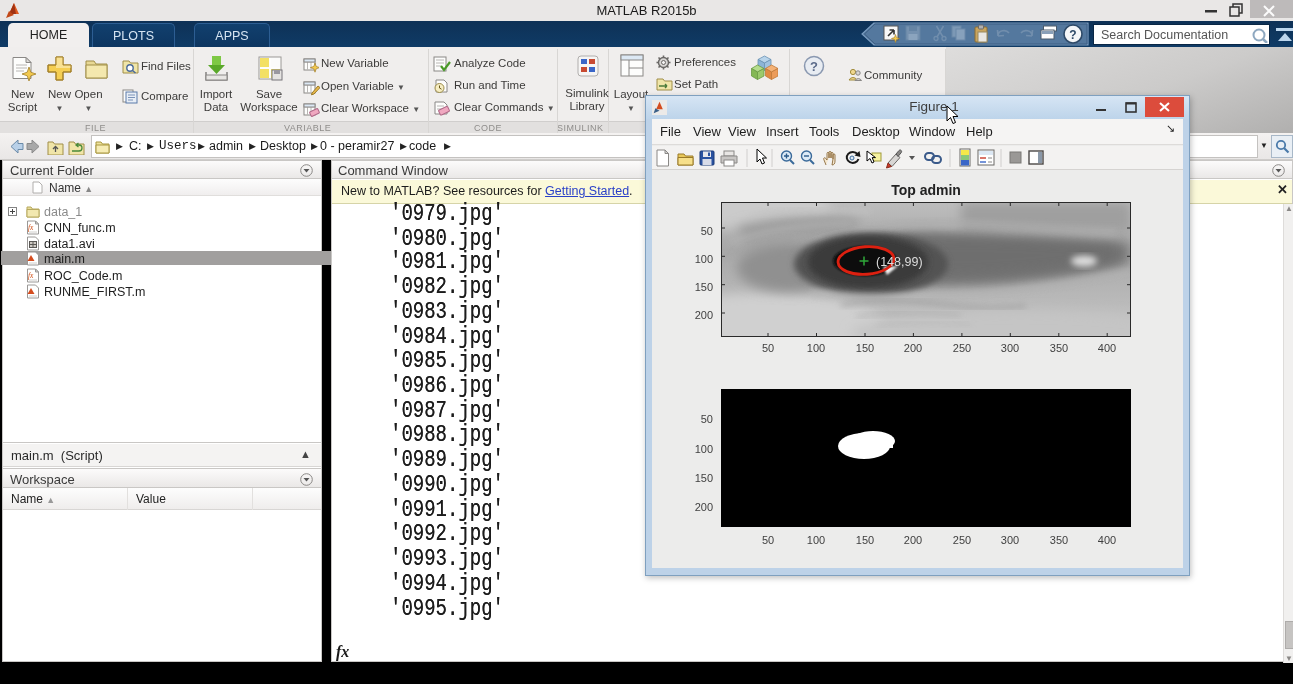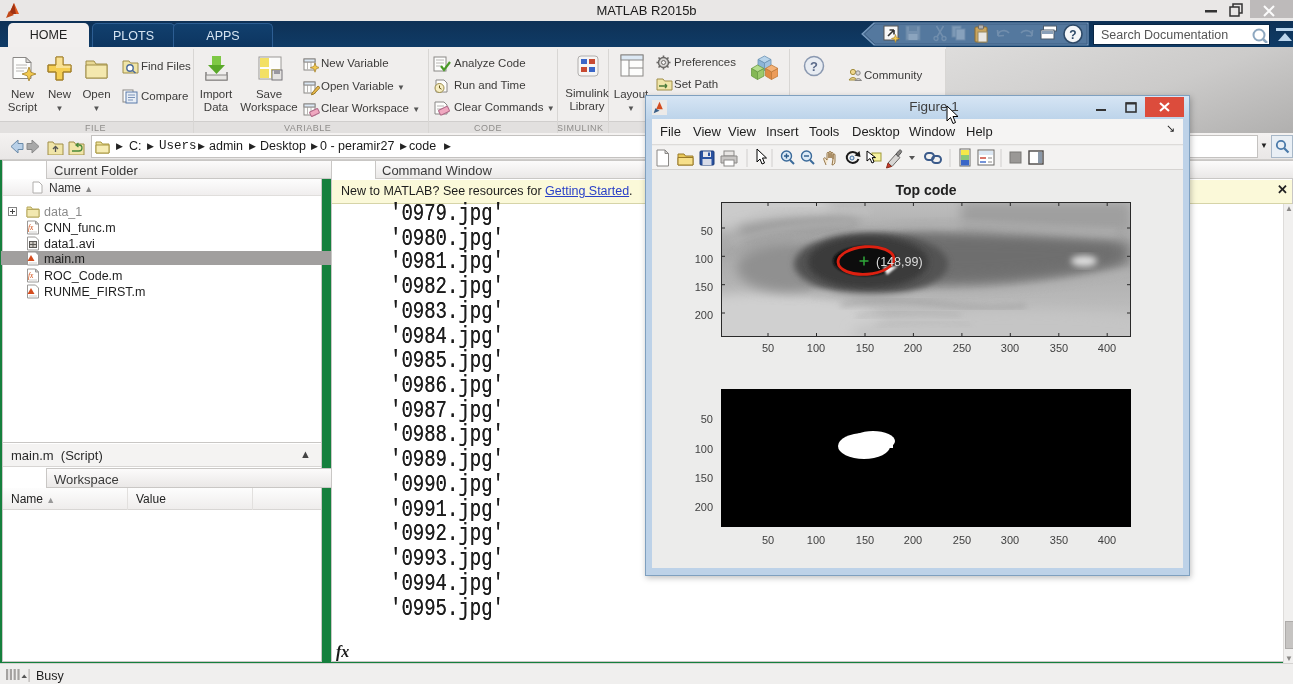--- a/index.html
+++ b/index.html
@@ -1,18 +1,18 @@
 <!DOCTYPE html>
 <html><head>
 <meta charset="utf-8">
 <style>
 * { margin:0; padding:0; box-sizing:border-box; }
 html,body { width:1293px; height:684px; overflow:hidden; background:#fff;
   font-family:"Liberation Sans", sans-serif; }
-#app { position:relative; width:1293px; height:684px; background:#15803d; }
+#app { position:relative; width:1293px; height:684px; background:#000000; }
 .abs { position:absolute; }
 
 
 #titlebar { left:0; top:0; width:1293px; height:21px; background:#e9e7e6; }
 #titlebar .ttl { position:absolute; left:0; right:0; top:3px; text-align:center;
   font-size:13px; color:#1a1a1a; }
 #closebg { position:absolute; right:0; top:0; width:43px; height:18px; background:#bdbaba; }
 
 
 #tabband { left:0; top:21px; width:1293px; height:26px;
@@ -43,21 +43,21 @@
   background:linear-gradient(#f4f2f1,#e9e7e6); border-bottom:1px solid #cfcdcb; }
 #crumbfield { position:absolute; left:91px; top:2px; width:1167px; height:23px;
   background:#fff; border:1px solid #c4c2c0; font-size:12.5px; color:#1a1a1a; }
 #searchbtn { position:absolute; left:1271px; top:2px; width:22px; height:23px;
   background:#e9eff5; border:1px solid #a8b8c8; }
 .bsep { position:absolute; top:5px; font-size:9px; color:#222; }
 .bcr { position:absolute; top:3px; }
 
 
 .phdr { background:linear-gradient(#fcfbfb,#eae8e7); border:1px solid #c9c7c5;
-  font-size:13px; color:#3a3a3a;margin-left:44px; }
+  font-size:13px; color:#3a3a3a; }
 #leftpanel { left:2px; top:160px; width:320px; height:502px; background:#fff;
   border:1px solid #c9c7c5; }
 #cmdwin { left:331px; top:160px; width:962px; height:502px; background:#fff;
   border:1px solid #c9c7c5; }
 #banner { position:absolute; left:0; top:19px; width:960px; height:24px;
   background:#fbf9d9; border-bottom:1px solid #d6d4a8; font-size:12.5px; color:#1c1c1c; }
 #cmdtext { position:absolute; left:58px; top:41px; font-family:"Liberation Mono",monospace;
   font-size:19px; letter-spacing:0px; color:#1c1c1c; line-height:19.72px; white-space:pre; text-shadow:0 0 0.45px rgba(20,20,20,0.85);
   transform:scaleY(1.25); transform-origin:0 0; }
 .filerow { position:absolute; left:0; width:318px; height:16px; font-size:12.5px; color:#1e1e1e; }
@@ -100,21 +100,21 @@
       <rect x="22" y="10" width="12" height="2.5" fill="#333"></rect>
       <rect x="50" y="4" width="9" height="9" fill="none" stroke="#333" stroke-width="1.5"></rect>
       <rect x="47" y="7" width="9" height="9" fill="#e9e7e6" stroke="#333" stroke-width="1.5"></rect>
       <path d="M81 6 l10 10 M91 6 l-10 10" stroke="#fbfbfb" stroke-width="2"></path>
     </svg>
   </div>
 
   <div class="abs" id="tabband">
     <div class="tab on" style="left:8px;width:81px;">HOME</div>
     <div class="tab off" style="left:92px;width:83px;">PLOTS</div>
-    <div class="tab off" style="left:173px;width:100px;">APPS</div>
+    <div class="tab off" style="left:194px;width:76px;">APPS</div>
     <div id="qbar">
       <svg class="abs" style="left:858px;top:0px" width="232" height="26" viewBox="0 0 232 26">
         <path d="M16 2 L4 13 L16 24 H230 V2 Z" fill="#54789e" stroke="#7a9cc0" stroke-width="1.2"></path>
         <path d="M17 3 L6.5 13 L17 23 H229 V3 Z" fill="none" stroke="#3d5f84" stroke-width="1"></path>
 
         <g transform="translate(26,5)">
           <rect x="0" y="0" width="14" height="14" fill="#f8f8f8" stroke="#555"></rect>
           <path d="M4 10 L10 4 M10 4 h-4.5 M10 4 v4.5" stroke="#333" stroke-width="1.6" fill="none"></path>
           <path d="M11.5 8.5 l1 3 l3 1 l-3 1 l-1 3 l-1 -3 l-3 -1 l3 -1 z" fill="#f3c94e" stroke="#a3802a" stroke-width="0.6"></path>
         </g>
@@ -203,21 +203,21 @@
         <path d="M10 2 h7 v8 h8 v7 h-8 v8 h-7 v-8 h-8 v-7 h8 z" fill="#f5ce52" stroke="#a3802a"></path>
         <path d="M10 2 h7 v8 h8 v3 h-15 z" fill="#f9e193" stroke="none"></path>
         <path d="M10 2 h7 v8 h8 v7 h-8 v8 h-7 v-8 h-8 v-7 h8 z" fill="none" stroke="#a3802a"></path>
       </svg>
       <div class="bigbtn" style="left:37px;top:41px;width:45px;">New<br><span class="dna">▼</span></div>
 
       <svg class="abs" style="left:84px;top:10px" width="25" height="23" viewBox="0 0 25 23">
         <path d="M2 4 h8 l2 3 h11 v14 H2 z" fill="#e8d894" stroke="#a08e48"></path>
         <path d="M2 8 h21 v13 H2 z" fill="#f4e8ae" stroke="#a08e48"></path>
       </svg>
-      <div class="bigbtn" style="left:74px;top:41px;width:45px;">Open<br><span class="dna">▼</span></div>
+      <div class="bigbtn" style="left:66px;top:41px;width:45px;">Open<br><span class="dna">▼</span></div>
 
       <svg class="abs" style="left:122px;top:12px" width="17" height="15" viewBox="0 0 17 15">
         <path d="M1 2 h6 l1.5 2 H16 v10 H1 z" fill="#f0e5a8" stroke="#a08e48"></path>
         <circle cx="8" cy="9" r="3.2" fill="#fff" stroke="#4a6a9a" stroke-width="1.4"></circle>
         <line x1="10.5" y1="11.5" x2="13.5" y2="14" stroke="#4a6a9a" stroke-width="1.6"></line>
       </svg>
       <div class="smallbtn" style="left:141px;top:13px;">Find Files</div>
 
       <svg class="abs" style="left:122px;top:42px" width="16" height="15" viewBox="0 0 16 15">
         <rect x="1" y="1" width="10" height="12" fill="#fdfdfc" stroke="#8a8886"></rect>
@@ -527,31 +527,20 @@
 '0994.jpg'
 '0995.jpg'</div>
     <div style="position:absolute;left:4px;top:482px;font-family:'Liberation Serif',serif;font-style:italic;font-size:16px;color:#1a1a1a;"><b>fx</b></div>
     <div style="position:absolute;left:951px;top:43px;width:11px;height:459px;background:#f1f0ef;border-left:1px solid #deDCda;">
       <span style="position:absolute;left:1px;top:0px;font-size:8px;color:#8a8886;">▲</span>
       <span style="position:absolute;left:1px;bottom:0px;font-size:8px;color:#8a8886;">▼</span>
       <div style="position:absolute;left:1px;top:417px;width:9px;height:28px;background:#c6c4c2;border:1px solid #aeacaa;"></div>
     </div>
   </div>
 
-  <div class="abs" id="statusbar">
-    <span style="position:absolute;left:36px;top:5px;">Busy</span>
-    <svg class="abs" style="left:6px;top:5px" width="30" height="13" viewBox="0 0 30 13">
-      <rect x="0" y="0" width="2.2" height="11" fill="#a4a2a0"></rect>
-      <rect x="3.8" y="0" width="2.2" height="11" fill="#a4a2a0"></rect>
-      <rect x="7.6" y="0" width="2.2" height="11" fill="#a4a2a0"></rect>
-      <rect x="11.4" y="0" width="2.2" height="11" fill="#a4a2a0"></rect>
-      <polygon points="15.5,9 21,9 18.2,5.5" fill="#555"></polygon>
-      <rect x="22.5" y="-1" width="1.2" height="14" fill="#b8b6b2"></rect>
-    </svg>
-  </div>
 
   <div class="abs" id="figwin">
     <div id="figtitle"><span style="position:relative;top:3px;padding-left:33px;">Figure 1</span></div>
     <svg class="abs" style="left:6px;top:4px" width="15" height="15" viewBox="0 0 18 18">
       <rect width="18" height="18" fill="#eceae8"></rect>
       <polygon points="9,2 13,11 5,11" fill="#d44c1e"></polygon>
       <polygon points="4,10 9,13 2,16" fill="#3a5f88"></polygon>
     </svg>
     <svg class="abs" style="left:440px;top:2px" width="105" height="20" viewBox="0 0 105 20">
       <rect x="10" y="11" width="10" height="2" fill="#333"></rect>
@@ -667,21 +656,21 @@
               <rect x="0" y="0" width="11" height="11" fill="#9a9896" stroke="#7a7876"></rect>
             </g>
 
           <g transform="translate(377,5)">
               <rect x="0" y="0" width="14" height="13" fill="#fff" stroke="#4a4846" stroke-width="1.4"></rect>
               <rect x="9" y="1" width="4" height="11" fill="#8a98a8"></rect>
             </g>
         </svg>
       </div>
       <div id="figcanvas">
-        <div id="topleft-t" style="top:11px;">Top code</div>
+        <div id="topleft-t" style="top:11px;">Top admin</div>
 
         <div class="ticklbl" style="left:40px;top:54px;width:21px;text-align:right;">50</div>
         <div class="ticklbl" style="left:34px;top:82px;width:27px;text-align:right;">100</div>
         <div class="ticklbl" style="left:34px;top:110px;width:27px;text-align:right;">150</div>
         <div class="ticklbl" style="left:34px;top:138px;width:27px;text-align:right;">200</div>
         <div class="ticklbl" style="left:104px;top:171px;width:24px;text-align:center;">50</div>
         <div class="ticklbl" style="left:152px;top:171px;width:24px;text-align:center;">100</div>
         <div class="ticklbl" style="left:201px;top:171px;width:24px;text-align:center;">150</div>
         <div class="ticklbl" style="left:249px;top:171px;width:24px;text-align:center;">200</div>
         <div class="ticklbl" style="left:298px;top:171px;width:24px;text-align:center;">250</div>

